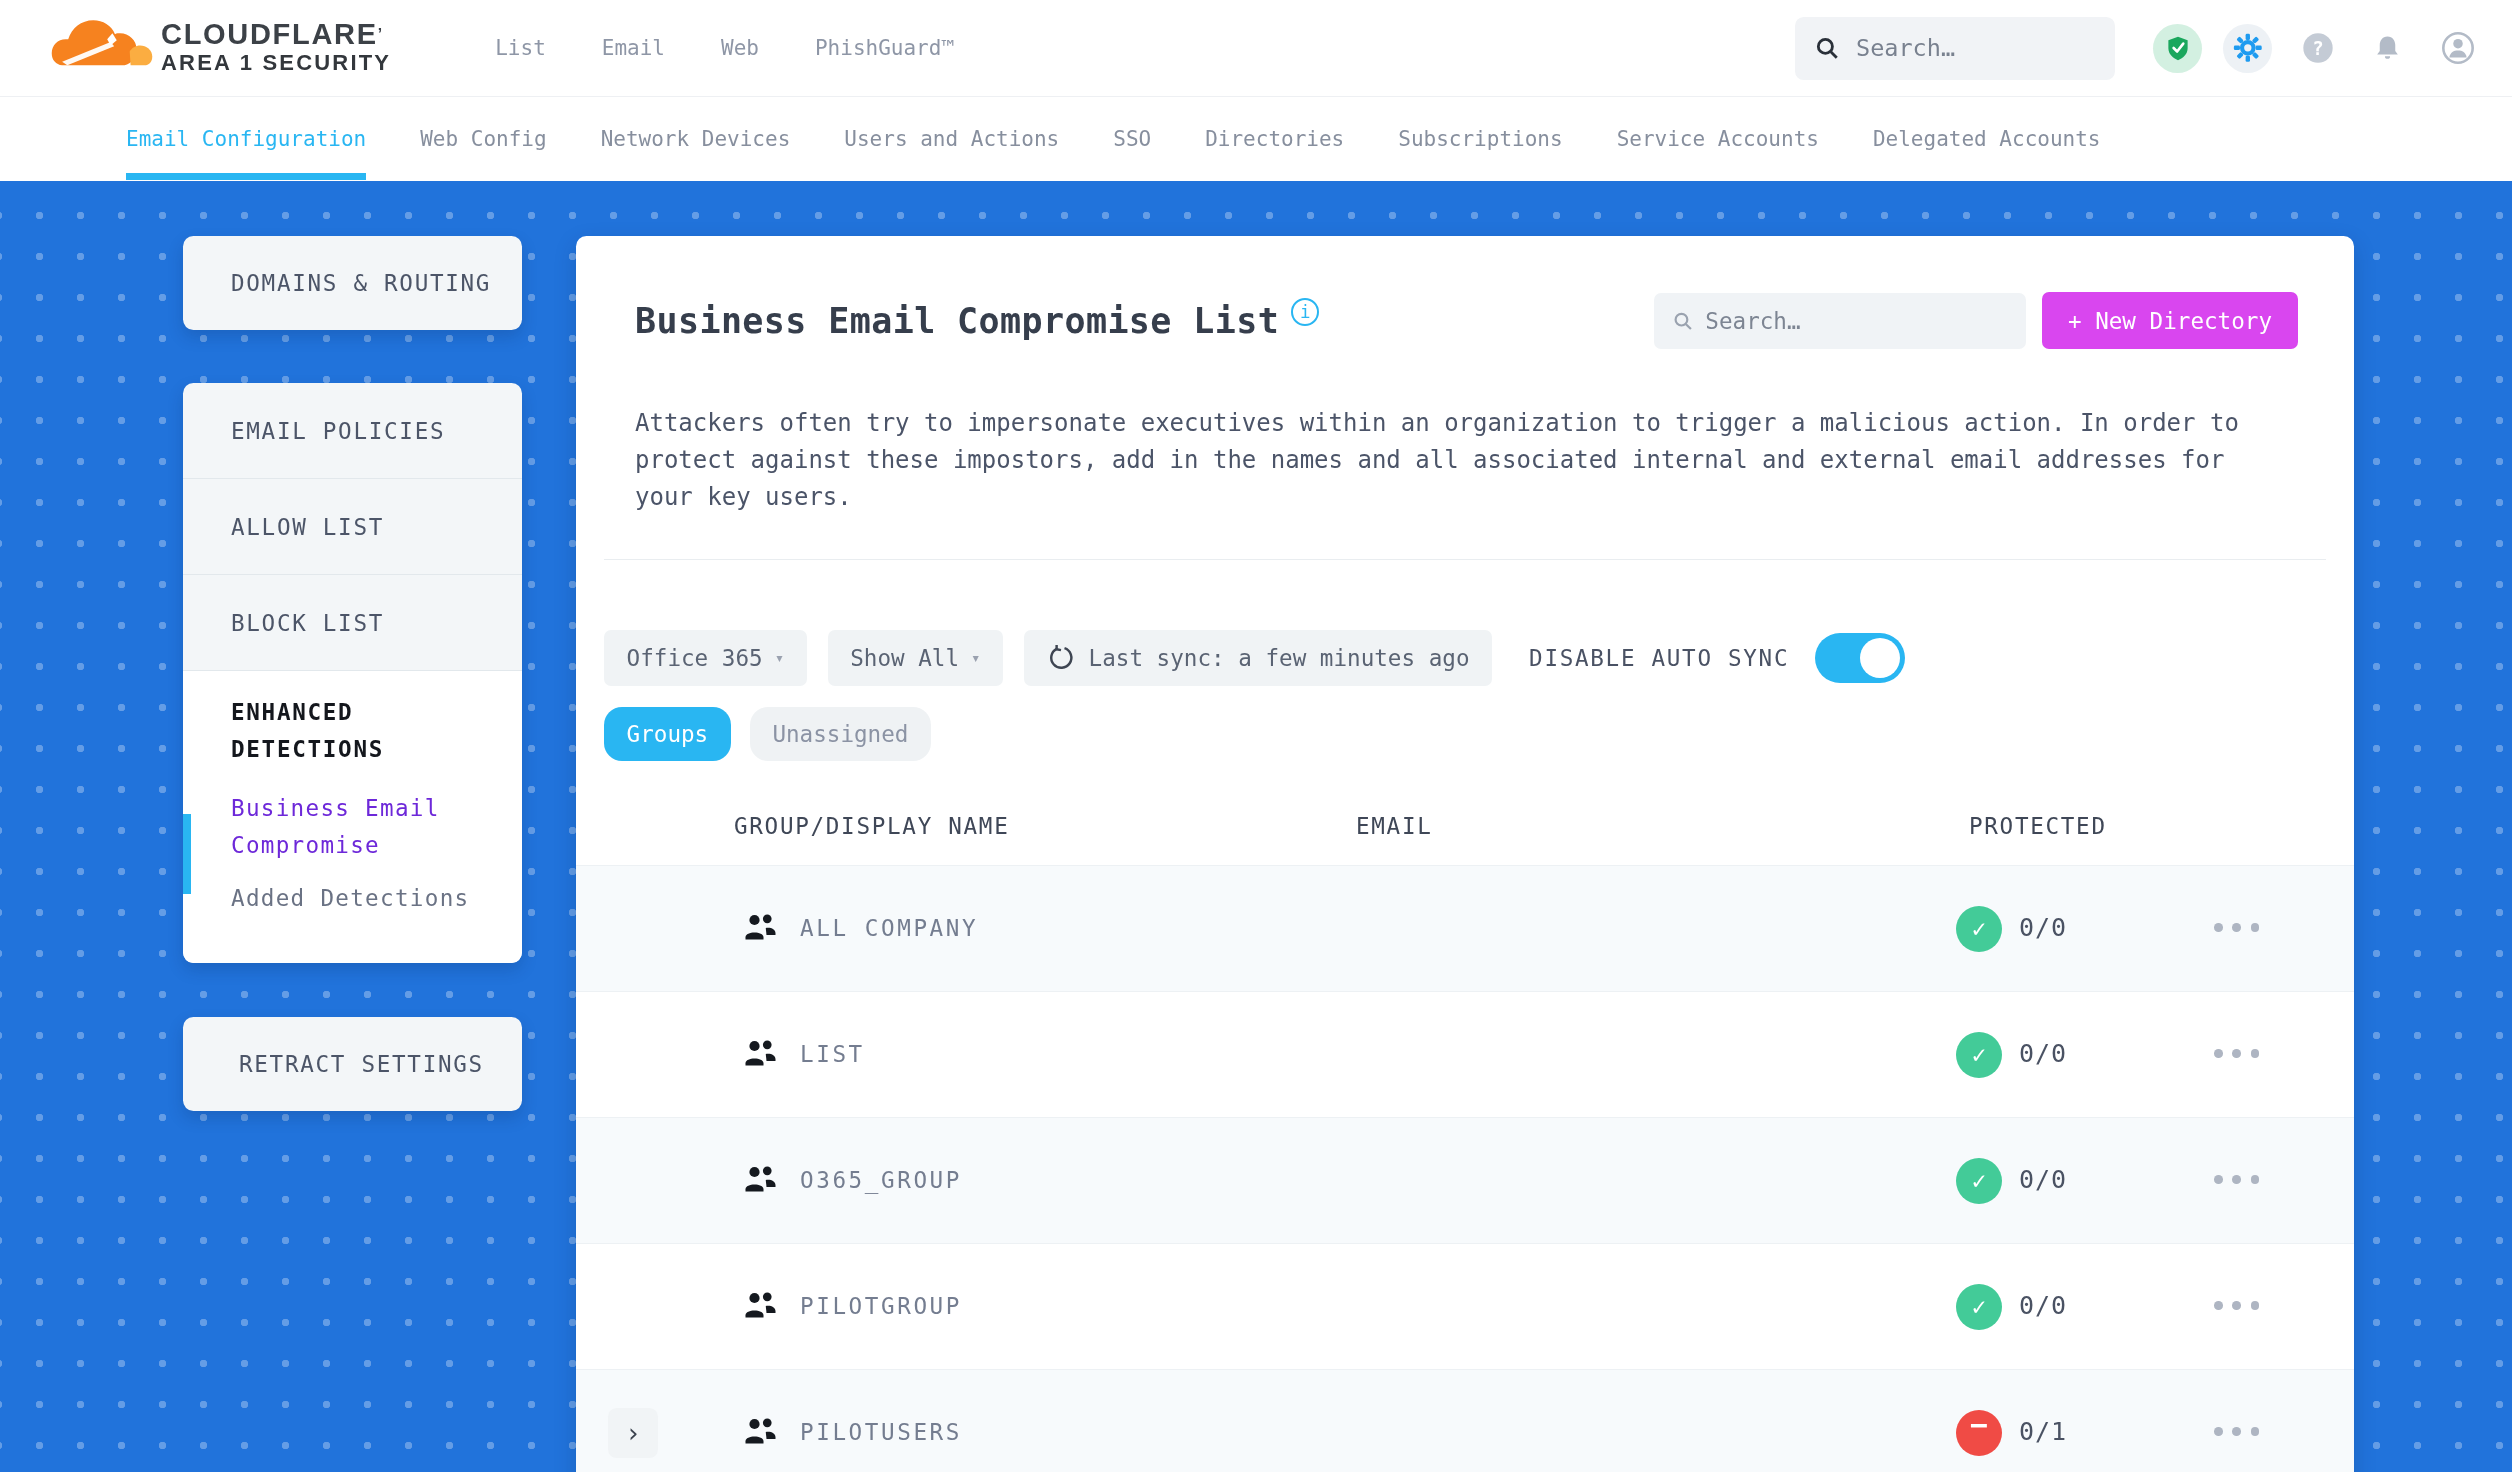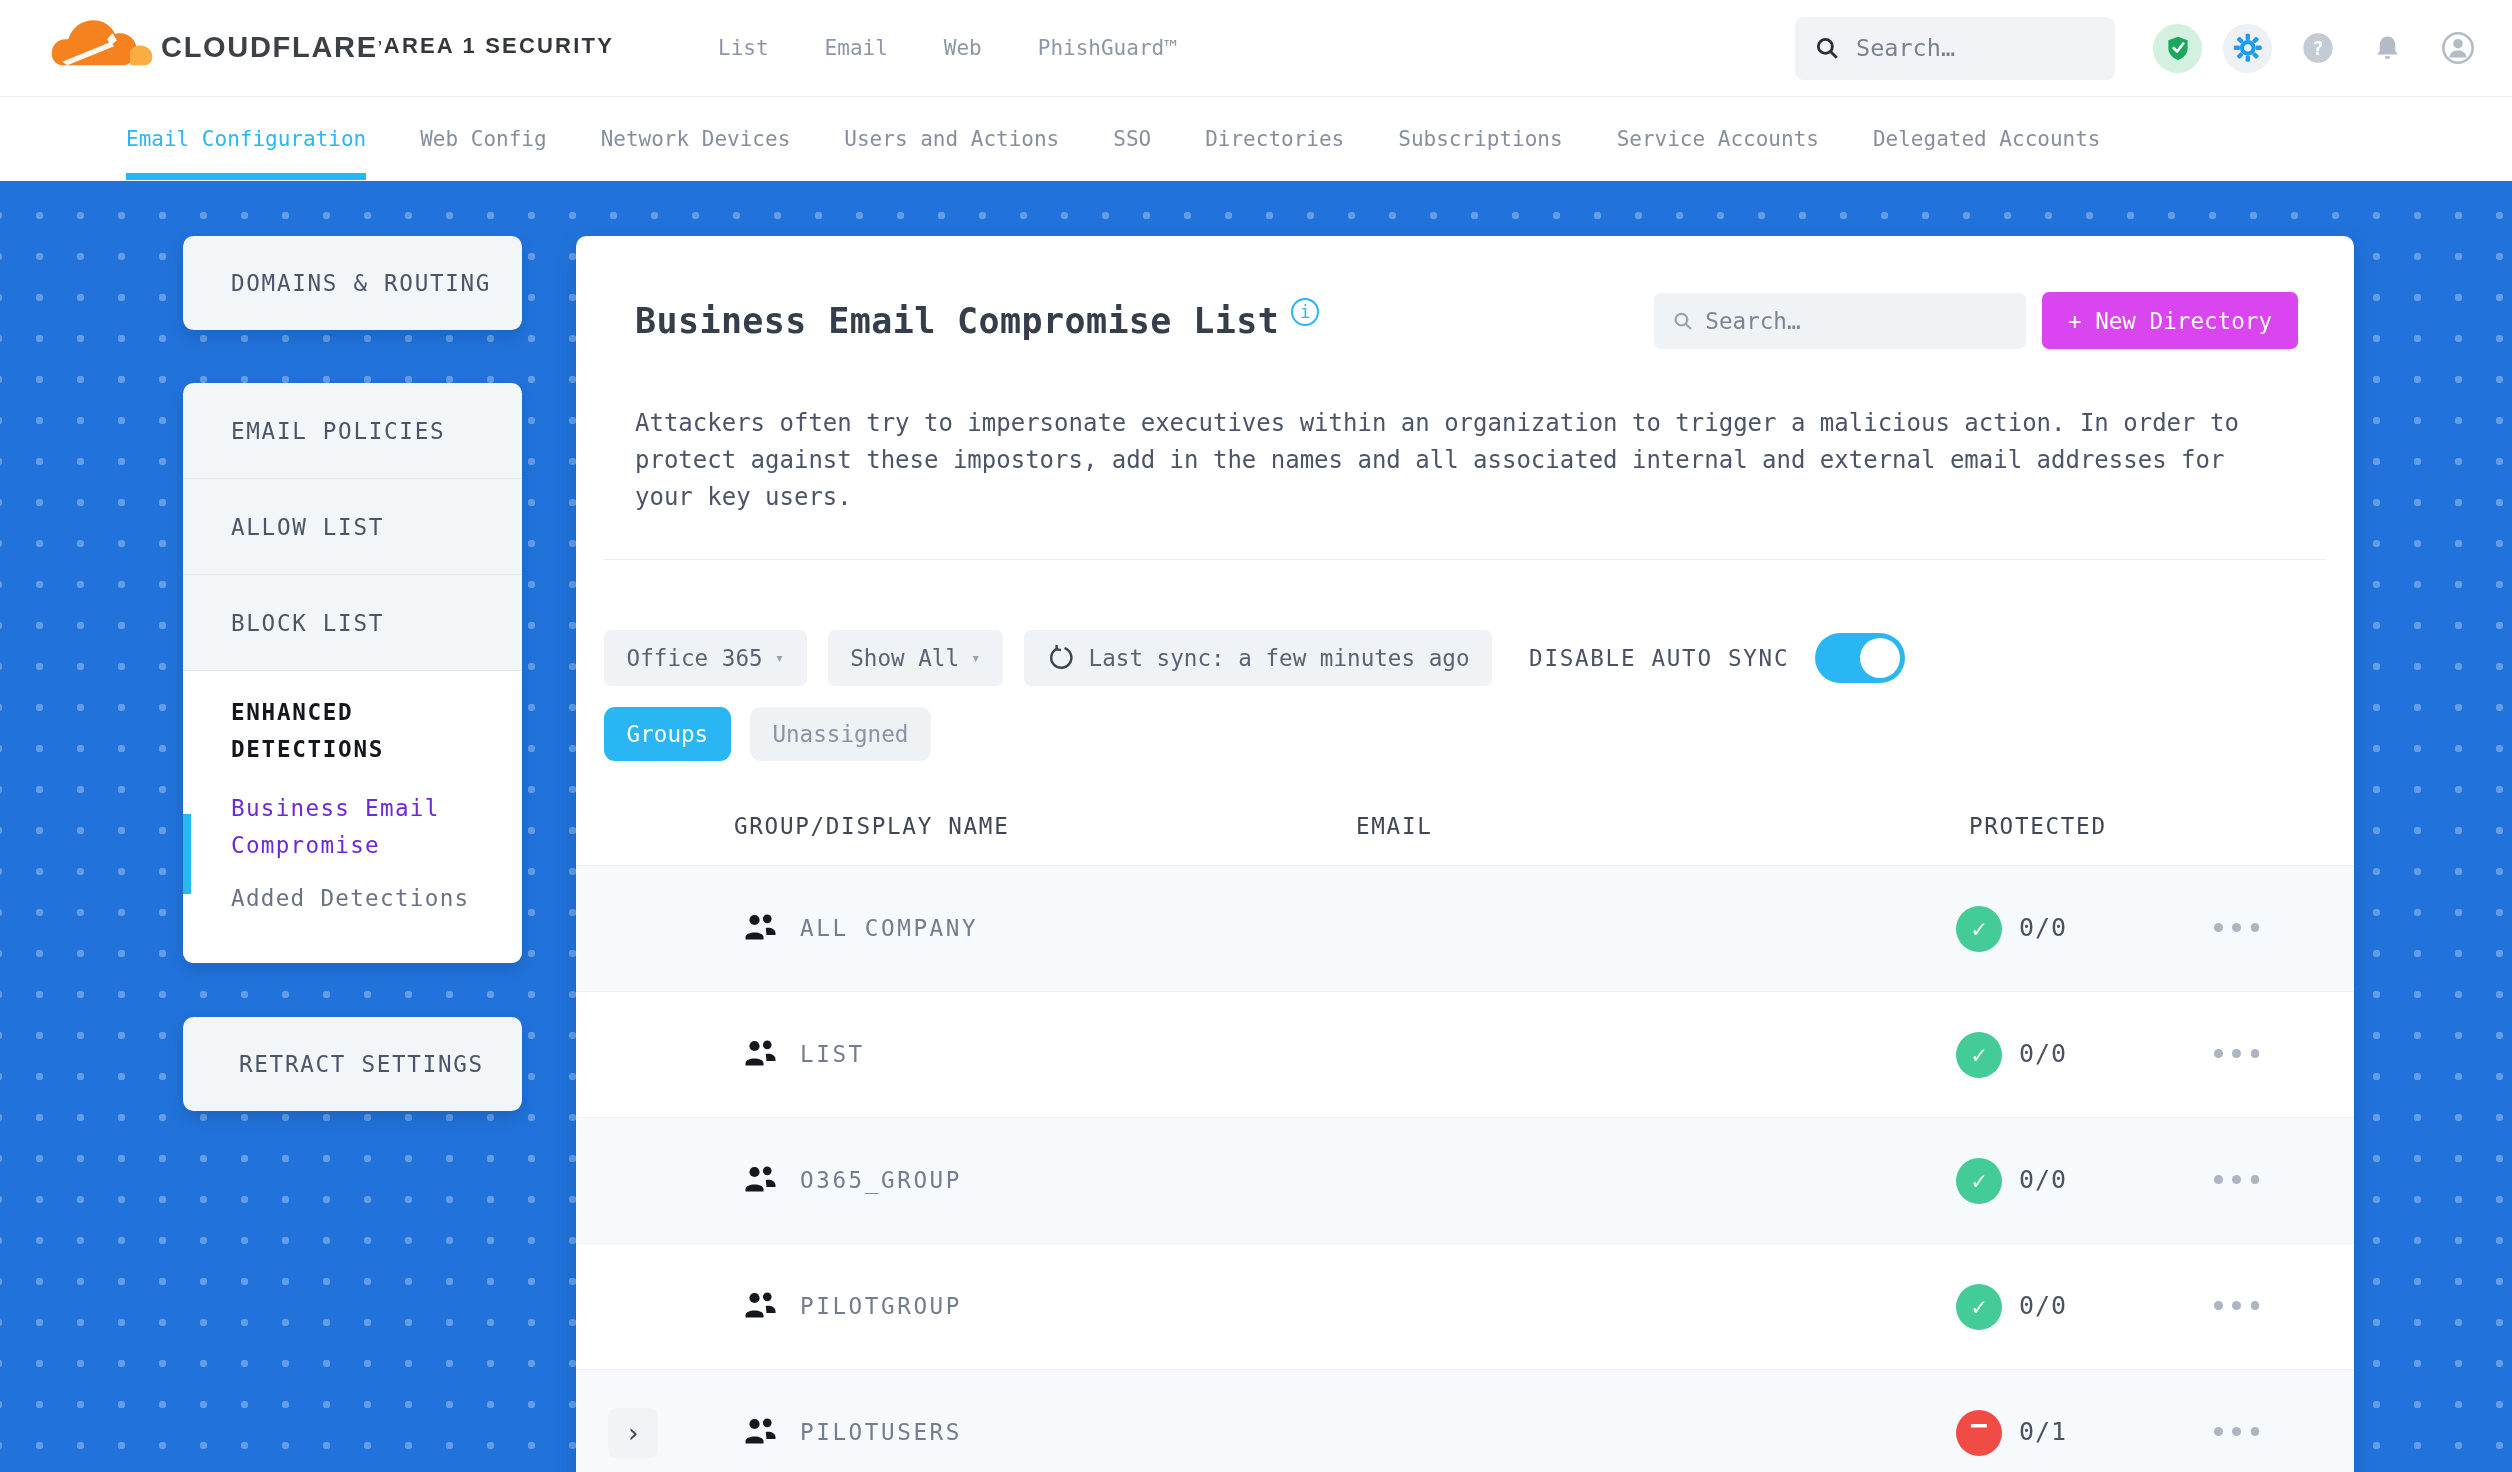--- a/index.html
+++ b/index.html
@@ -9,21 +9,21 @@
     background:#ffffff; position:relative;
   }
 
   
   .app-header {
     position:absolute; top:0; left:0; right:0; height:96px;
     background:#ffffff; display:flex; align-items:center; z-index:5;
   }
   .logo-wrap { display:flex; align-items:center; margin-left:50px; }
   .logo-cloud { width:104px; height:66px; }
-  .logo-text { margin-left:7px; display:flex; flex-direction:row; }
+  .logo-text { margin-left:7px; display:flex; flex-direction:column; }
   .logo-line1 { font-family:"Liberation Sans", sans-serif; font-weight:bold;
     font-size:29px; letter-spacing:1.7px; color:#3c4147; line-height:29.6px; }
   .logo-tick { font-size:15.6px; vertical-align:top; color:#3c4147; }
   .logo-line2 { font-family:"Liberation Sans", sans-serif; font-weight:bold;
     font-size:22px; letter-spacing:2.2px; color:#33373c; line-height:26px; }
 
   .primary-nav { display:flex; gap:56px; margin-left:104px; }
   .nav-item { font-size:21px; color:#8e96a6; cursor:pointer; }
 
   .header-right { margin-left:auto; display:flex; align-items:center; margin-right:29.6px; }
@@ -119,21 +119,21 @@
   .chip + .chip { margin-left:21px; }
   .sync-chip { margin-left:auto; cursor:default; }
   .sync-chip svg { margin-right:14px; }
   .autosync-label { margin-left:37px; font-size:22.6px; letter-spacing:1.7px; color:#4a5264; }
   .toggle { margin-left:26px; width:90px; height:50px; border-radius:25px; background:#29b6f2;
     position:relative; cursor:pointer; flex:none; }
   .toggle .knob { position:absolute; top:5.2px; right:5.2px; width:40px; height:40px;
     border-radius:50%; background:#ffffff; }
 
   .view-tabs { margin:21px 28px 0; display:flex; }
-  .vtab { height:54px; border-radius:11px; display:flex; align-items:center; padding:0 22.6px;
+  .vtab { height:54px; border-radius:18px; display:flex; align-items:center; padding:0 22.6px;
     font-size:22.6px; cursor:pointer; }
   .vtab.active { background:#29b6f2; color:#ffffff; }
   .vtab.inactive { background:#eff2f4; color:#8b93a4; margin-left:19px; }
 
   .table-header { position:relative; margin-top:52px; height:45px; }
   .table-header span { position:absolute; font-size:22.6px; letter-spacing:1.7px; color:#3f4757; }
   .col-name { left:158px; } .col-email { left:780px; } .col-protected { left:1393px; }
 
   .table-body { margin-top:7px; }
   .trow { position:relative; height:126px; border-top:0.9px solid #edf1f4; }

